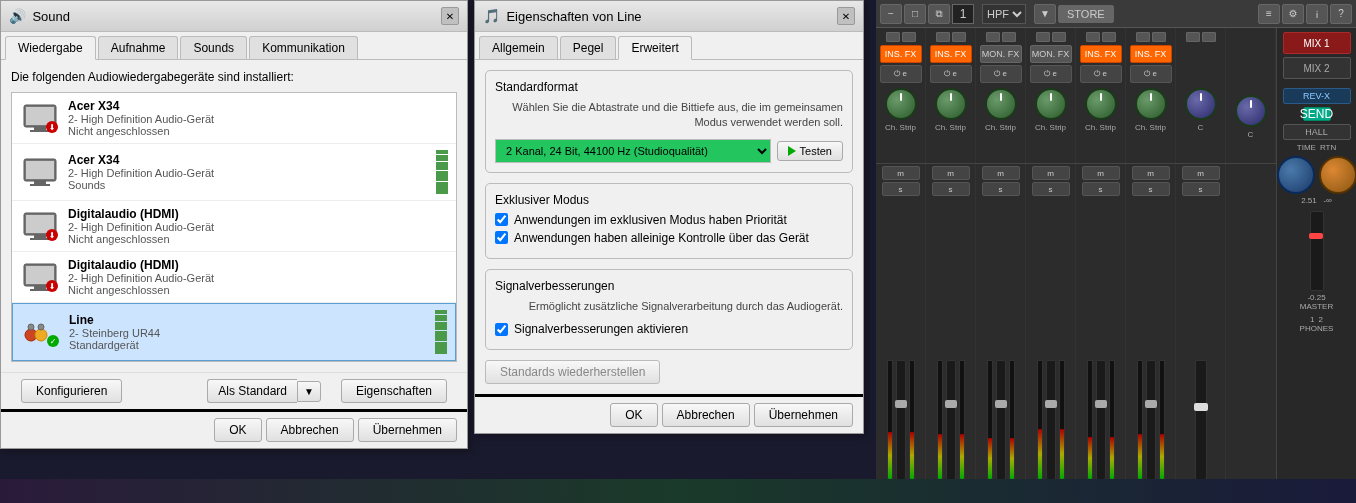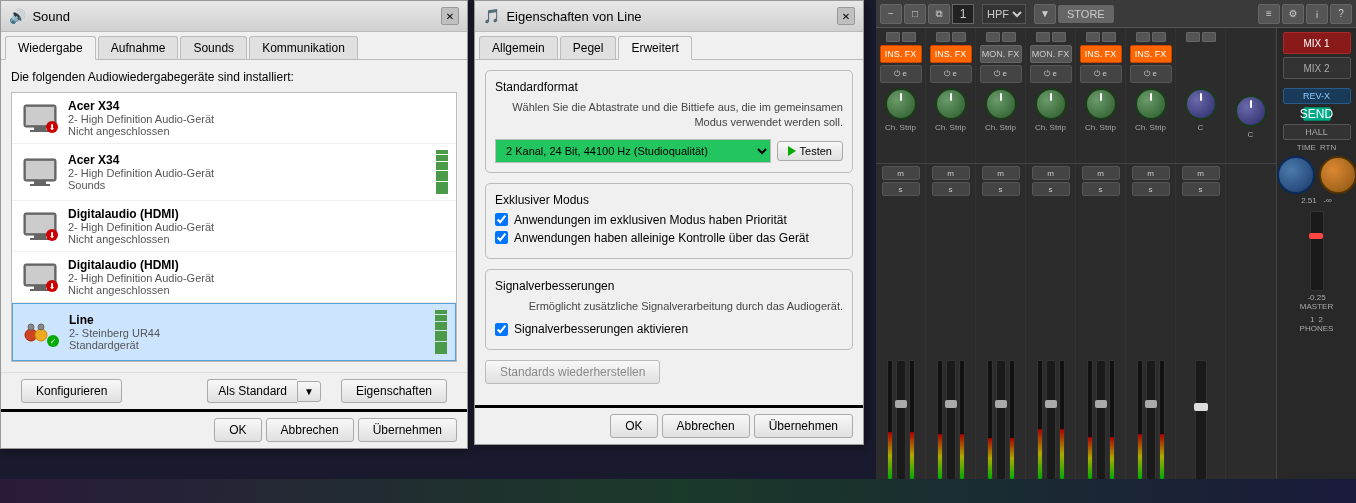--- a/index.html
+++ b/index.html
@@ -776,21 +776,21 @@
     </div>
 
     <div class="section-box">
       <div class="section-label">Signalverbesserungen</div>
       <div class="section-desc">Ermöglicht zusätzliche Signalverarbeitung durch das Audiogerät.</div>
       <div class="checkbox-row">
         <input type="checkbox" checked="" style="">
         <span>Signalverbesserungen aktivieren</span>
       </div>
     </div>
-    <div style="margin-bottom:11px;">
+    <div style="margin-bottom:0;">
       <button class="standards-btn">Standards wiederherstellen</button>
     </div>
   </div>
   <div class="dialog-bottom">
     <button class="btn">OK</button>
     <button class="btn">Abbrechen</button>
     <button class="btn">Übernehmen</button>
   </div>
 </div>
 

